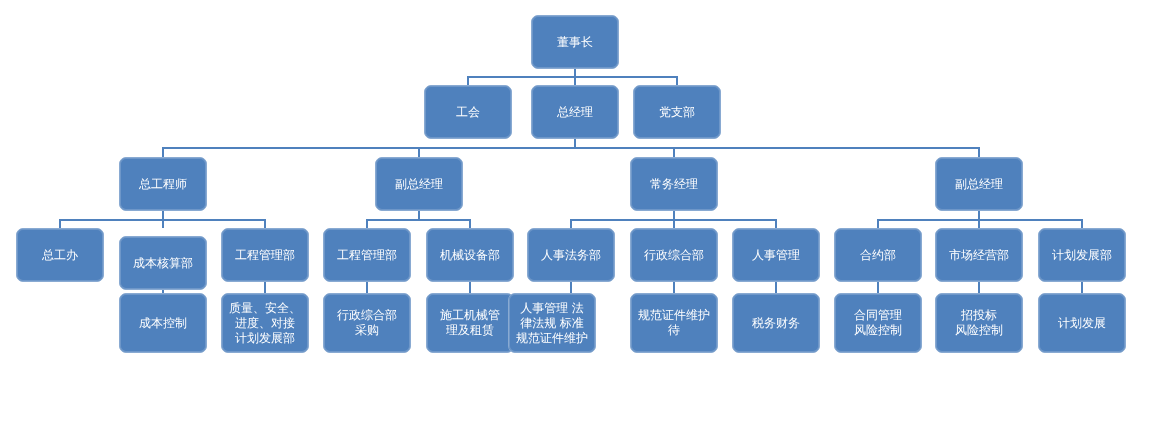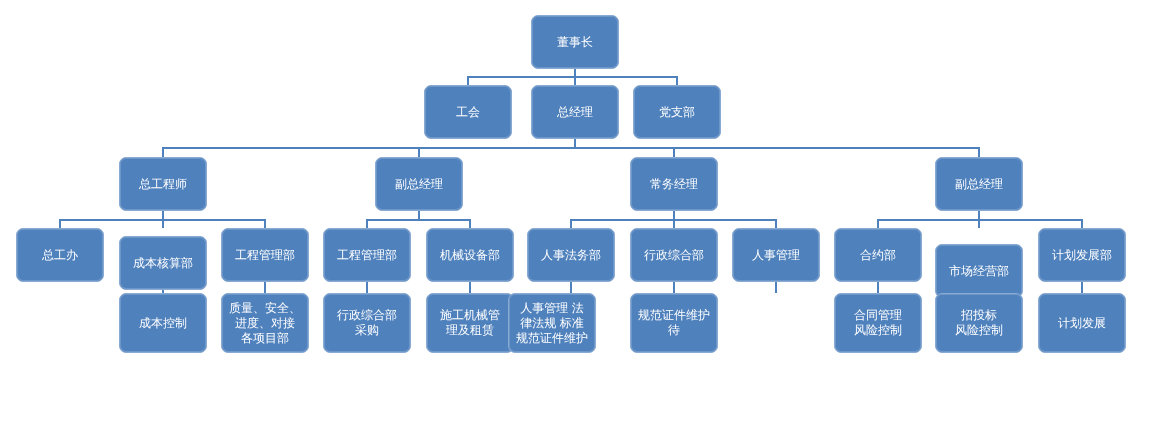--- a/index.html
+++ b/index.html
@@ -51,35 +51,36 @@
 
   <div class="node lvl4" style="left:16px;top:228px">总工办</div>
   <div class="node lvl4" style="left:119px;top:236px">成本核算部</div>
   <div class="node lvl4" style="left:221px;top:228px">工程管理部</div>
   <div class="node lvl4" style="left:323px;top:228px">工程管理部</div>
   <div class="node lvl4" style="left:426px;top:228px">机械设备部</div>
   <div class="node lvl4" style="left:527px;top:228px">人事法务部</div>
   <div class="node lvl4" style="left:630px;top:228px">行政综合部</div>
   <div class="node lvl4" style="left:732px;top:228px">人事管理</div>
   <div class="node lvl4" style="left:834px;top:228px">合约部</div>
-  <div class="node lvl4" style="left:935px;top:244px">市场经营部</div>
+  <div class="node lvl4" style="left:935px;top:228px">市场经营部</div>
   <div class="node lvl4" style="left:1038px;top:228px">计划发展部</div>
 
   <div class="node lvl5" style="left:119px;top:293px">成本控制</div>
   <div class="node lvl5" style="left:221px;top:293px">质量、安全、
 进度、对接
-各项目部</div>
+计划发展部</div>
   <div class="node lvl5" style="left:323px;top:293px">行政综合部
 采购</div>
   <div class="node lvl5" style="left:426px;top:293px">施工机械管
 理及租赁</div>
   <div class="node lvl5" style="left:508px;top:293px">人事管理 法
 律法规 标准
 规范证件维护</div>
   <div class="node lvl5" style="left:630px;top:293px">规范证件维护
 待</div>
+  <div class="node lvl5" style="left:732px;top:293px">税务财务</div>
   <div class="node lvl5" style="left:834px;top:293px">合同管理
 风险控制</div>
   <div class="node lvl5" style="left:935px;top:293px">招投标
 风险控制</div>
   <div class="node lvl5" style="left:1038px;top:293px">计划发展</div>
 
 </div>
 
 </body></html>

